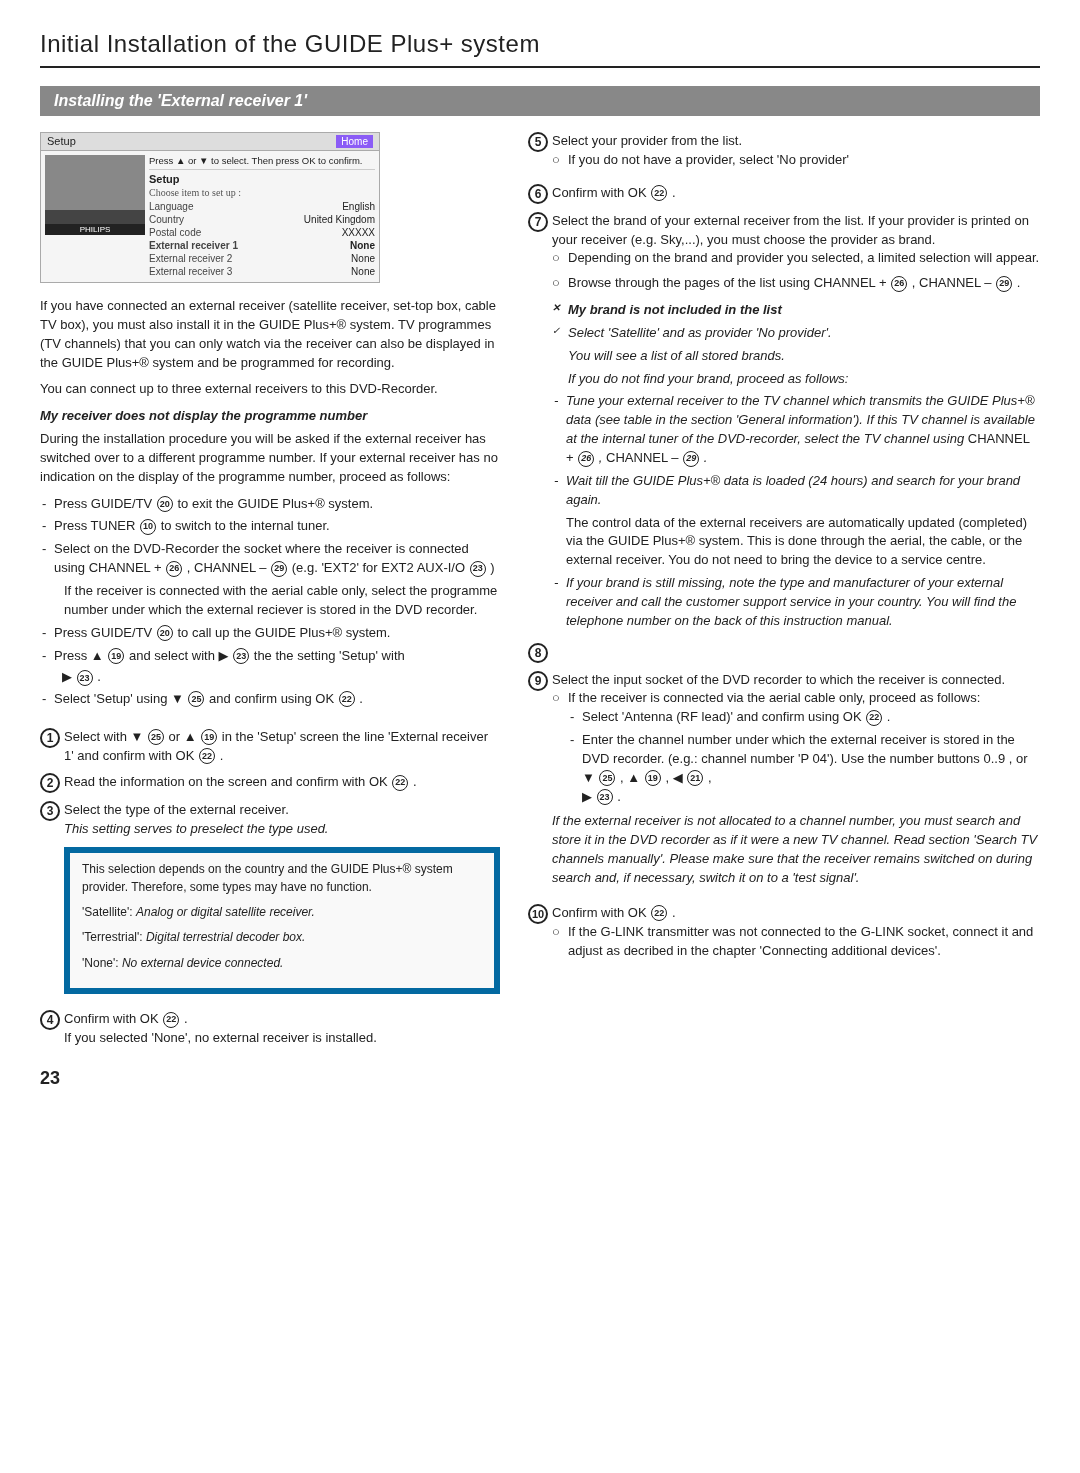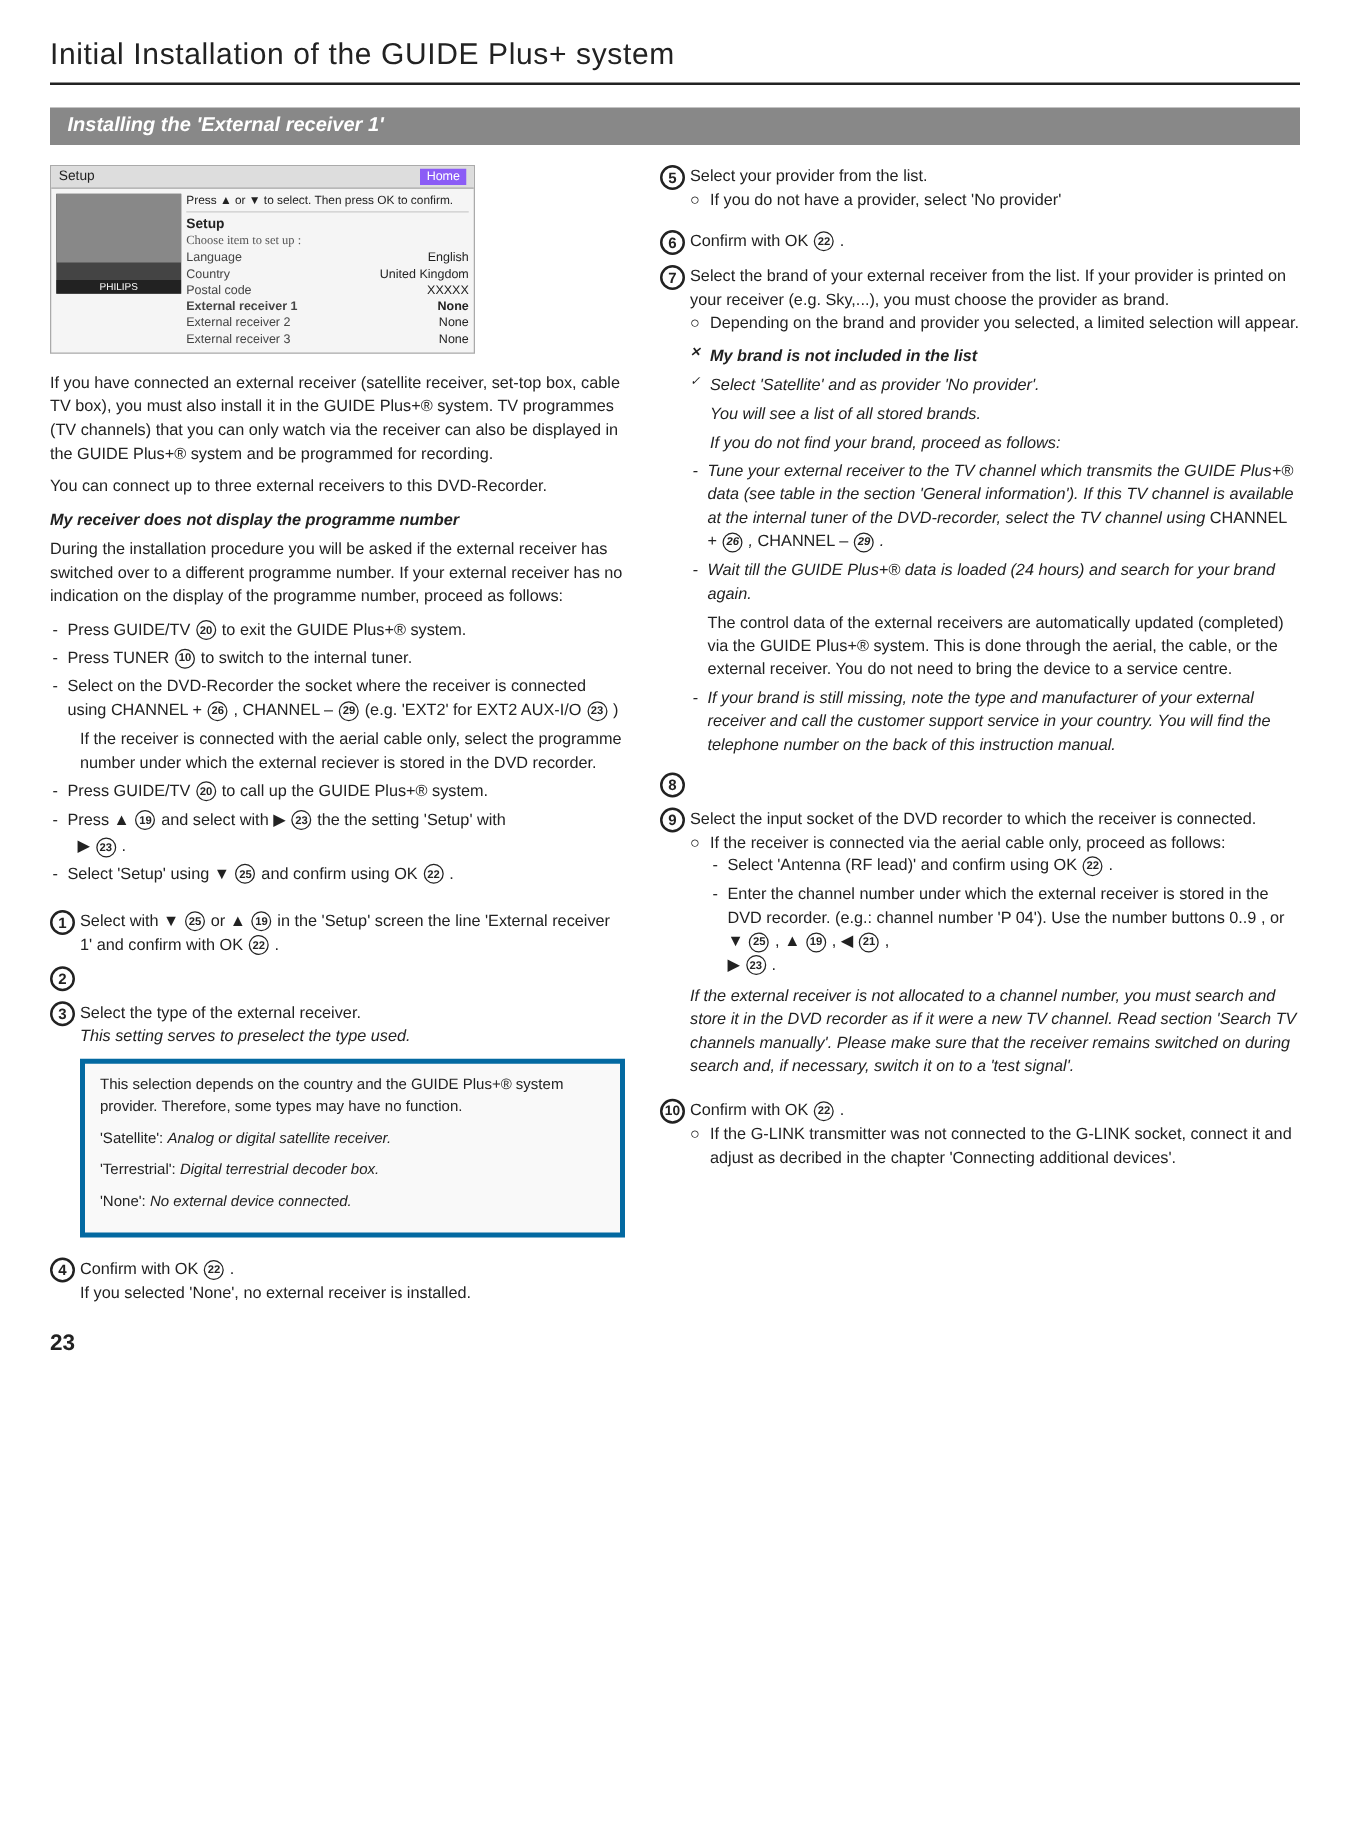--- a/index.html
+++ b/index.html
@@ -147,21 +147,21 @@
       margin-bottom: 8px;
     }
     .step-content { flex: 1; line-height: 1.45; }
     .x-bullet { padding-left: 16px; margin-bottom: 4px; position: relative; }
     .x-bullet::before { content: "✕"; position: absolute; left: 0; font-size: 10px; }
     .check-bullet { padding-left: 16px; margin-bottom: 4px; position: relative; font-style: italic; }
     .check-bullet::before { content: "✓"; position: absolute; left: 0; font-size: 10px; }
     .dash-indent { padding-left: 14px; margin-bottom: 4px; position: relative; line-height: 1.45; }
     .dash-indent::before { content: "-"; position: absolute; left: 2px; }
     .sub-box {
-      border: 4px solid #0369a1;
+      border: 6px solid #0369a1;
       background: #f9f9f9;
       padding: 8px 12px;
       margin: 8px 0;
       font-size: 12px;
     }
     .page-num {
       font-size: 18px;
       font-weight: bold;
       margin-top: 20px;
     }
@@ -268,20 +268,23 @@
     <div class="step-row">
       <span class="step-num">1</span>
       <div class="step-content">
         Select with ▼ <span class="circle-num">25</span> or ▲ <span class="circle-num">19</span> in the '<span class="bold">Setup</span>' screen the line '<span class="bold">External receiver 1</span>' and confirm with <span class="bold">OK</span> <span class="circle-num">22</span> .
       </div>
     </div>
 
     
     <div class="step-row">
       <span class="step-num">2</span>
+      <div class="step-content">
+        Read the information on the screen and confirm with <span class="bold">OK</span> <span class="circle-num">22</span> .
+      </div>
     </div>
 
     
     <div class="step-row">
       <span class="step-num">3</span>
       <div class="step-content">
         Select the type of the external receiver.<br>
         <span style="font-style:italic;">This setting serves to preselect the type used.</span>
         <div class="sub-box">
           <p>This selection depends on the country and the GUIDE Plus+® system provider. Therefore, some types may have no function.</p>
@@ -325,20 +328,23 @@
       </div>
     </div>
 
     <div class="step-row">
       <span class="step-num">7</span>
       <div class="step-content">
         Select the brand of your external receiver from the list. If your provider is printed on your receiver (e.g. Sky,...), you must choose the provider as brand.
         <div class="bullet-o">
           Depending on the brand and provider you selected, a limited selection will appear.
         </div>
+        <div class="bullet-o">
+          Browse through the pages of the list using <span class="bold">CHANNEL +</span> <span class="circle-num">26</span> , <span class="bold">CHANNEL –</span> <span class="circle-num">29</span> .
+        </div>
 
         
         <div style="margin-top:8px;">
           <div class="x-bullet" style="font-weight:bold;font-style:italic;">
             My brand is not included in the list
           </div>
           <div class="check-bullet">
             Select '<span class="bold">Satellite</span>' and as provider '<span class="bold">No provider</span>'.
           </div>
           <div style="padding-left:16px;font-style:italic;margin-bottom:4px;">

